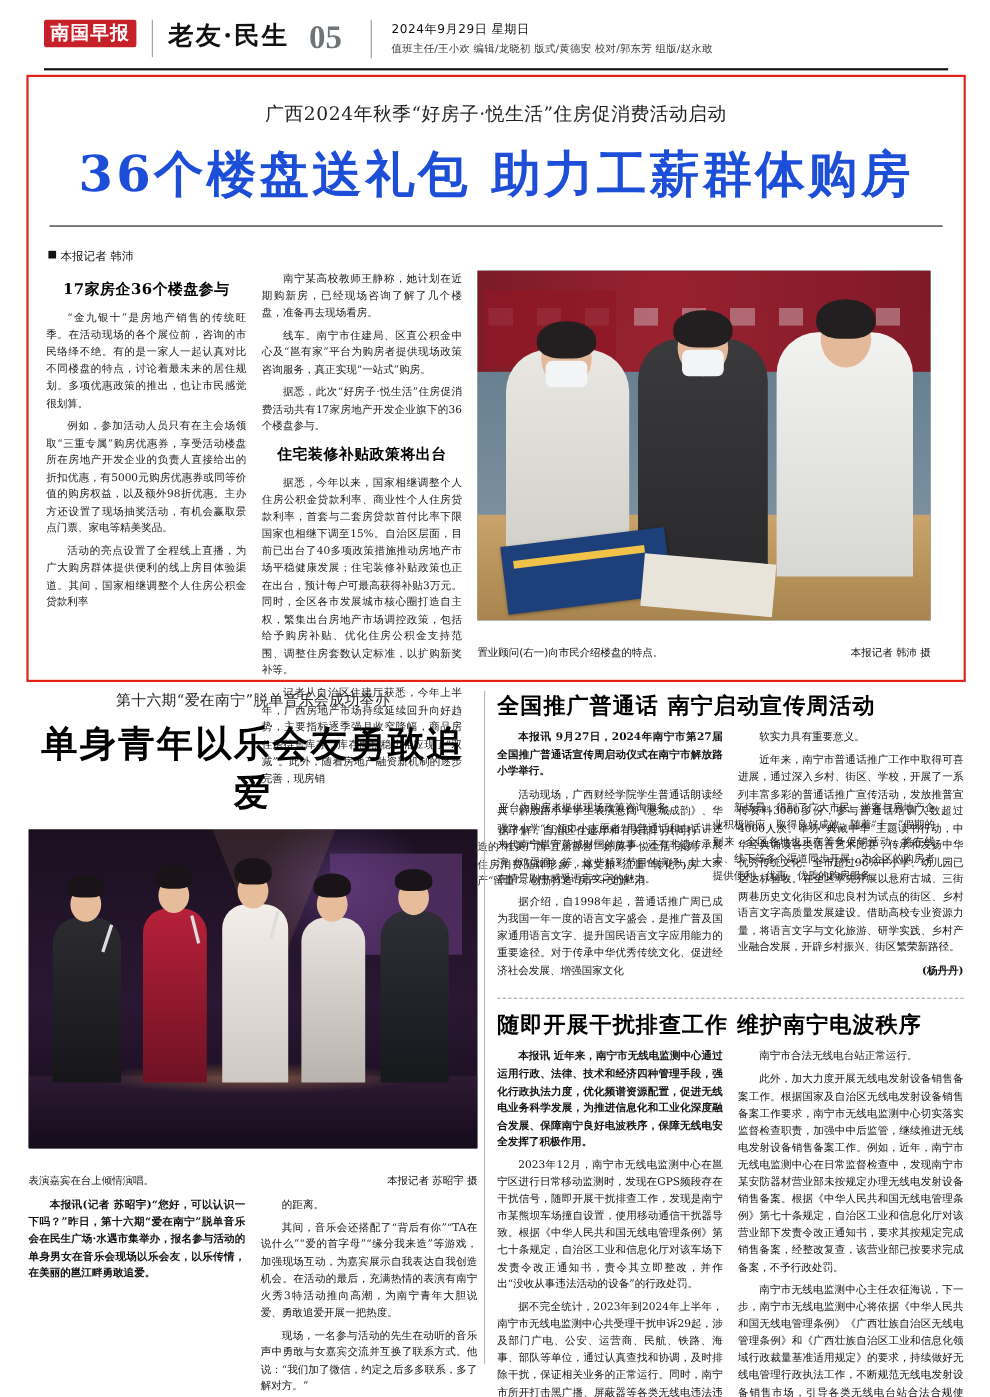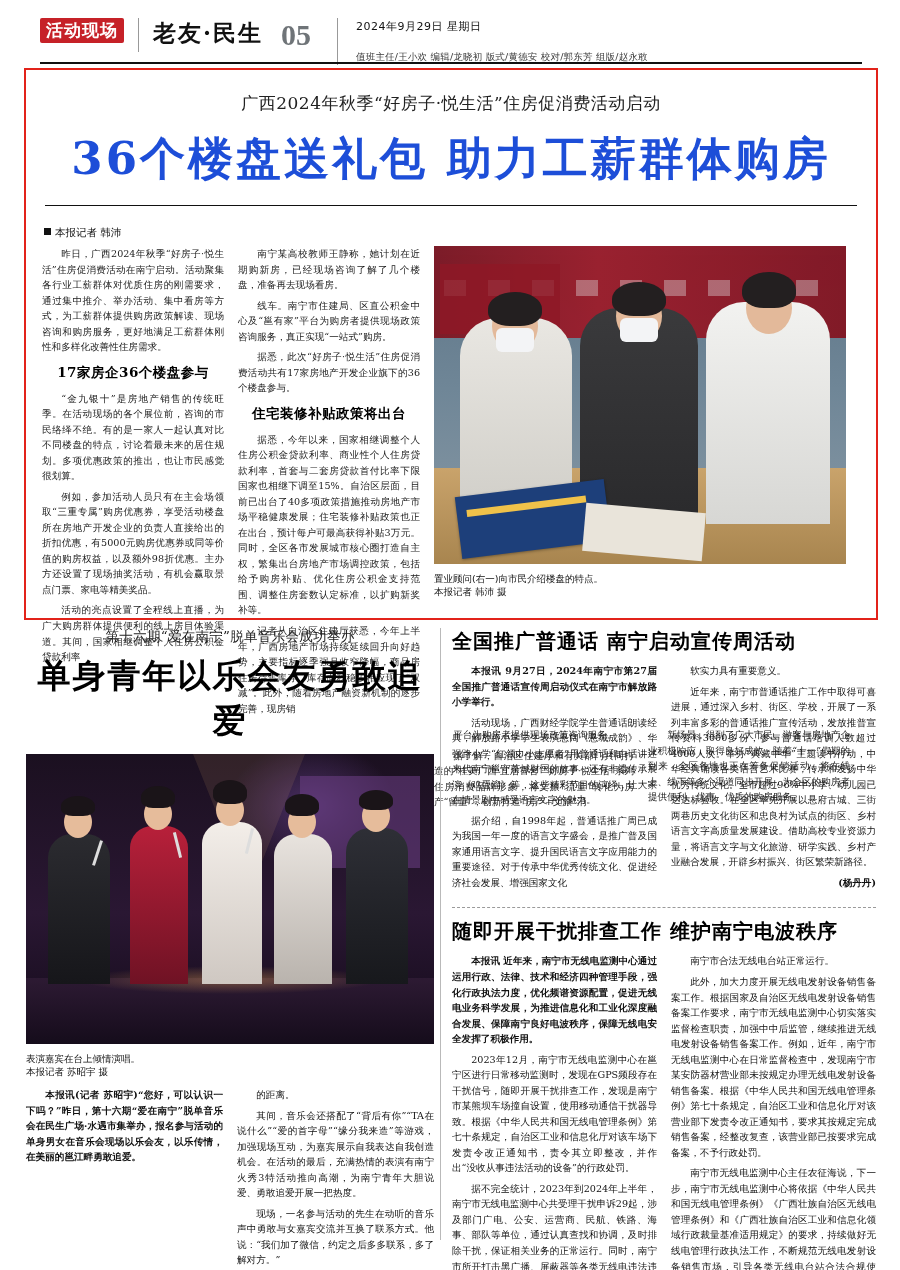--- a/index.html
+++ b/index.html
@@ -32,21 +32,21 @@
   }
   .page-num {
     font-size: 30px; color: #6f7478; font-weight: bold; margin-left: 18px;
     font-family: "Liberation Serif", serif; line-height: 1.1;
   }
   .masthead-right {
     margin-left: 26px; padding-left: 18px; border-left: 1px solid #999;
     font-size: 10px; color: #333; line-height: 1.7; font-family: "DejaVu Sans", sans-serif;
   }
   .masthead-right .date { font-size: 11px; color: #111; letter-spacing: .5px; }
-  .masthead-right .credits { font-size: 9.5px; color: #3b3b3b; letter-spacing: .2px; margin-top: 12px; }
+  .masthead-right .credits { font-size: 9.5px; color: #3b3b3b; letter-spacing: .2px; }
 
   .rule-top { position: absolute; left: 40px; top: 62px; width: 822px; height: 2px; background: #111; }
 
   
   .lead-box {
     position: absolute; left: 24px; top: 68px; width: 854px; height: 552px;
     border: 2px solid #e2231a; background: #fff;
   }
   .lead-shoulder {
     text-align: center; font-size: 17px; letter-spacing: .5px; color: #222;
@@ -74,21 +74,21 @@
   }
   .lead-c1 { width: 182px; }
   .lead-c2 { width: 182px; }
   .lead-photo-wrap { width: 412px; }
   .photo {
     width: 100%; height: 318px; position: relative; overflow: hidden;
     background: linear-gradient(#b9c5cf,#8fa0ad);
   }
   .cap-row {
     display: flex; justify-content: space-between; font-size: 9.5px;
-    font-family: "DejaVu Sans", sans-serif; color: #111; margin-top: 9px; flex-direction: column;
+    font-family: "DejaVu Sans", sans-serif; color: #111; margin-top: 23px;
   }
   .lead-bottom { display: flex; gap: 14px; margin-top: 6px; }
 
   
   .p1 { background:#6b7f8f; }
   .p1 .wall { position:absolute; inset:0; background:
       linear-gradient(180deg,#5d7486 0%, #6f8697 45%, #8a9aa6 100%); }
   .p1 .banner { position:absolute; left:0; top:0; width:100%; height:92px;
       background:linear-gradient(90deg,#7e1420,#9e1a28 40%,#84121f); opacity:.92;}
   .p1 .banner:after{content:"";position:absolute;left:10px;top:34px;width:96%;height:16px;
@@ -171,21 +171,21 @@
   .lead-in { font-weight: bold; }
   .sign { text-align: right; font-weight: bold; }
   .dash-hr { height: 0; border-top: 1px dashed #9a9a9a; margin: 12px 0 10px; }
 </style>
 </head>
 <body>
 
 <div class="page">
 
   <div class="masthead">
-    <div class="logo-box">活动现场</div>
+    <div class="logo-box">南国早报</div>
     <div class="masthead-sep"></div>
     <div class="section-name">老友·民生</div>
     <div class="page-num">05</div>
     <div class="masthead-right">
       <div class="date">2024年9月29日 星期日</div>
       <div class="credits">值班主任/王小欢 编辑/龙晓初 版式/黄德安 校对/郭东芳 组版/赵永敢</div>
     </div>
   </div>
   <div class="rule-top"></div>
 
@@ -194,21 +194,20 @@
     <div class="lead-headline">36个楼盘送礼包  助力工薪群体购房</div>
     <div class="lead-hr"></div>
 
     <div class="lead-body">
       <div class="byline">
         <span class="sq"></span><span>本报记者 韩沛</span>
       </div>
 
       <div class="lead-cols">
         <div class="col lead-c1">
-          <p>昨日，广西2024年秋季“好房子·悦生活”住房促消费活动在南宁启动。活动聚集各行业工薪群体对优质住房的刚需要求，通过集中推介、举办活动、集中看房等方式，为工薪群体提供购房政策解读、现场咨询和购房服务，更好地满足工薪群体刚性和多样化改善性住房需求。</p>
           <div class="sub-head">17家房企36个楼盘参与</div>
           <p>“金九银十”是房地产销售的传统旺季。在活动现场的各个展位前，咨询的市民络绎不绝。有的是一家人一起认真对比不同楼盘的特点，讨论着最未来的居住规划。多项优惠政策的推出，也让市民感觉很划算。</p>
           <p>例如，参加活动人员只有在主会场领取“三重专属”购房优惠券，享受活动楼盘所在房地产开发企业的负责人直接给出的折扣优惠，有5000元购房优惠券或同等价值的购房权益，以及额外98折优惠。主办方还设置了现场抽奖活动，有机会赢取景点门票、家电等精美奖品。</p>
           <p>活动的亮点设置了全程线上直播，为广大购房群体提供便利的线上房目体验渠道。其间，国家相继调整个人住房公积金贷款利率</p>
         </div>
         <div class="col lead-c2">
           <p>南宁某高校教师王静称，她计划在近期购新房，已经现场咨询了解了几个楼盘，准备再去现场看房。</p>
           <p>线车。南宁市住建局、区直公积金中心及“邕有家”平台为购房者提供现场政策咨询服务，真正实现“一站式”购房。</p>
           <p>据悉，此次“好房子·悦生活”住房促消费活动共有17家房地产开发企业旗下的36个楼盘参与。</p>
           <div class="sub-head">住宅装修补贴政策将出台</div>

